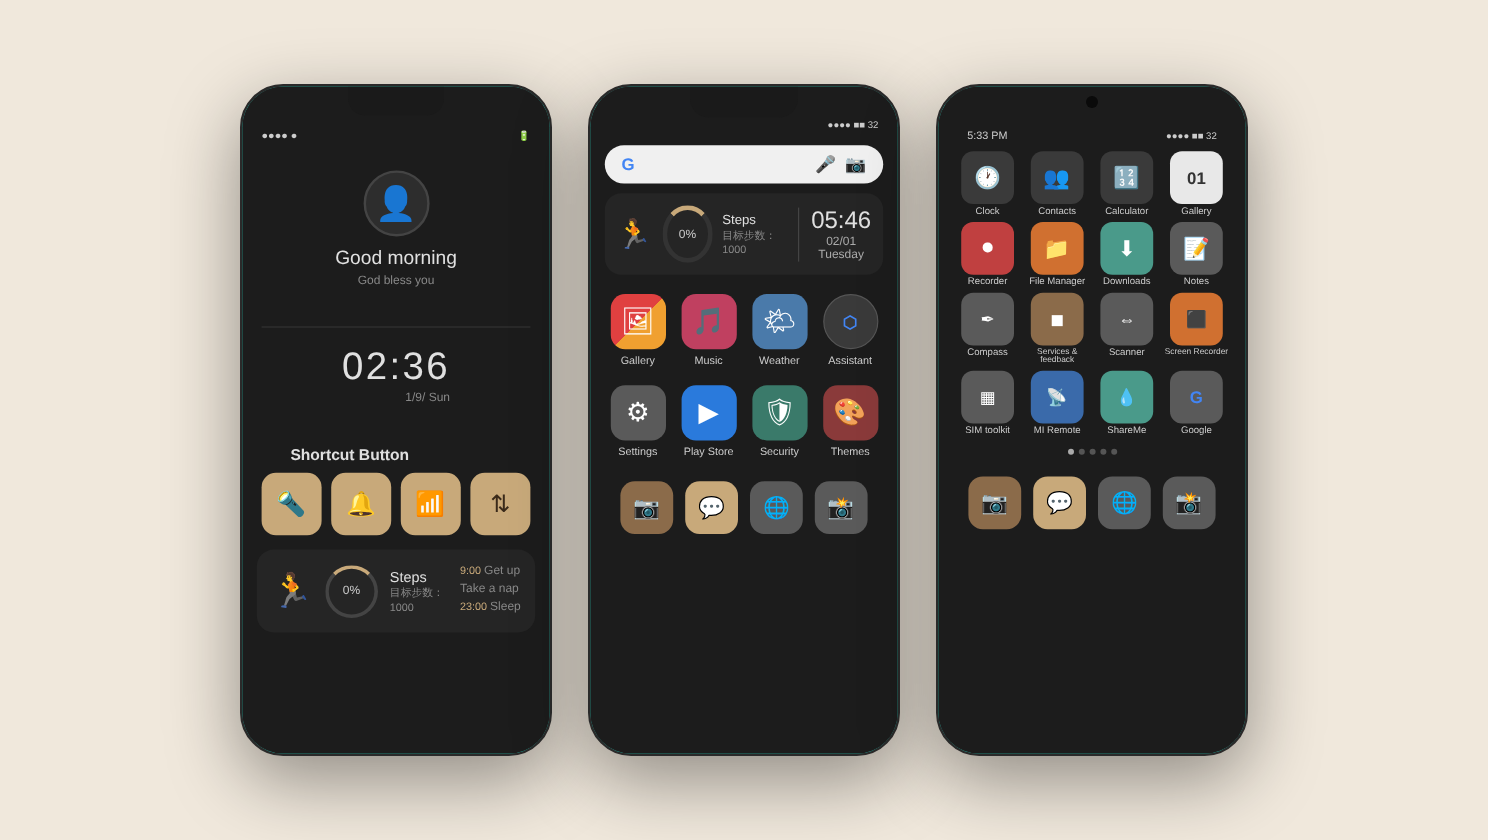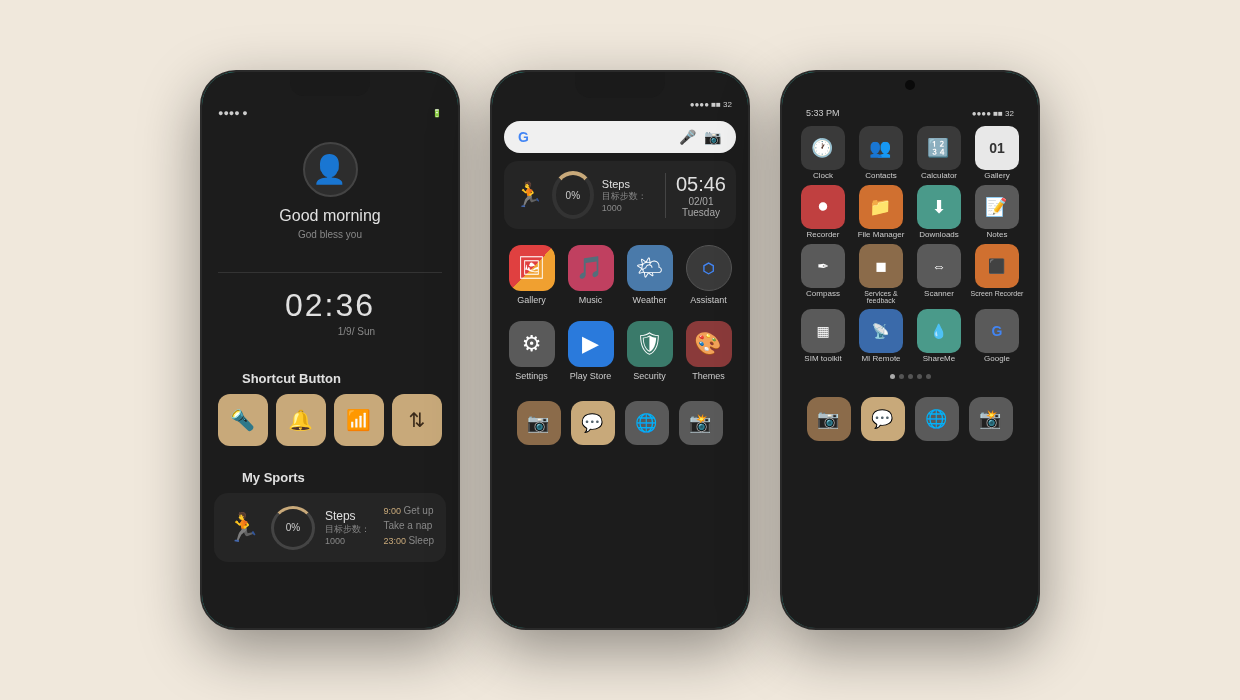--- a/index.html
+++ b/index.html
@@ -418,21 +418,20 @@
         </div>
 
         <div class="section-title">Shortcut Button</div>
         <div class="shortcut-buttons">
           <div class="shortcut-btn ic-brown">🔦</div>
           <div class="shortcut-btn ic-brown">🔔</div>
           <div class="shortcut-btn ic-brown">📶</div>
           <div class="shortcut-btn ic-brown">⇅</div>
         </div>
 
-        <div class="section-title">My Sports</div>
         <div class="sports-section">
           <div class="sports-widget">
             <span class="run-icon">🏃</span>
             <div class="progress-circle-small">
               <span>0%</span>
             </div>
             <div class="steps-info">
               <div class="steps-label">Steps</div>
               <div class="steps-target">目标步数：1000</div>
             </div>

